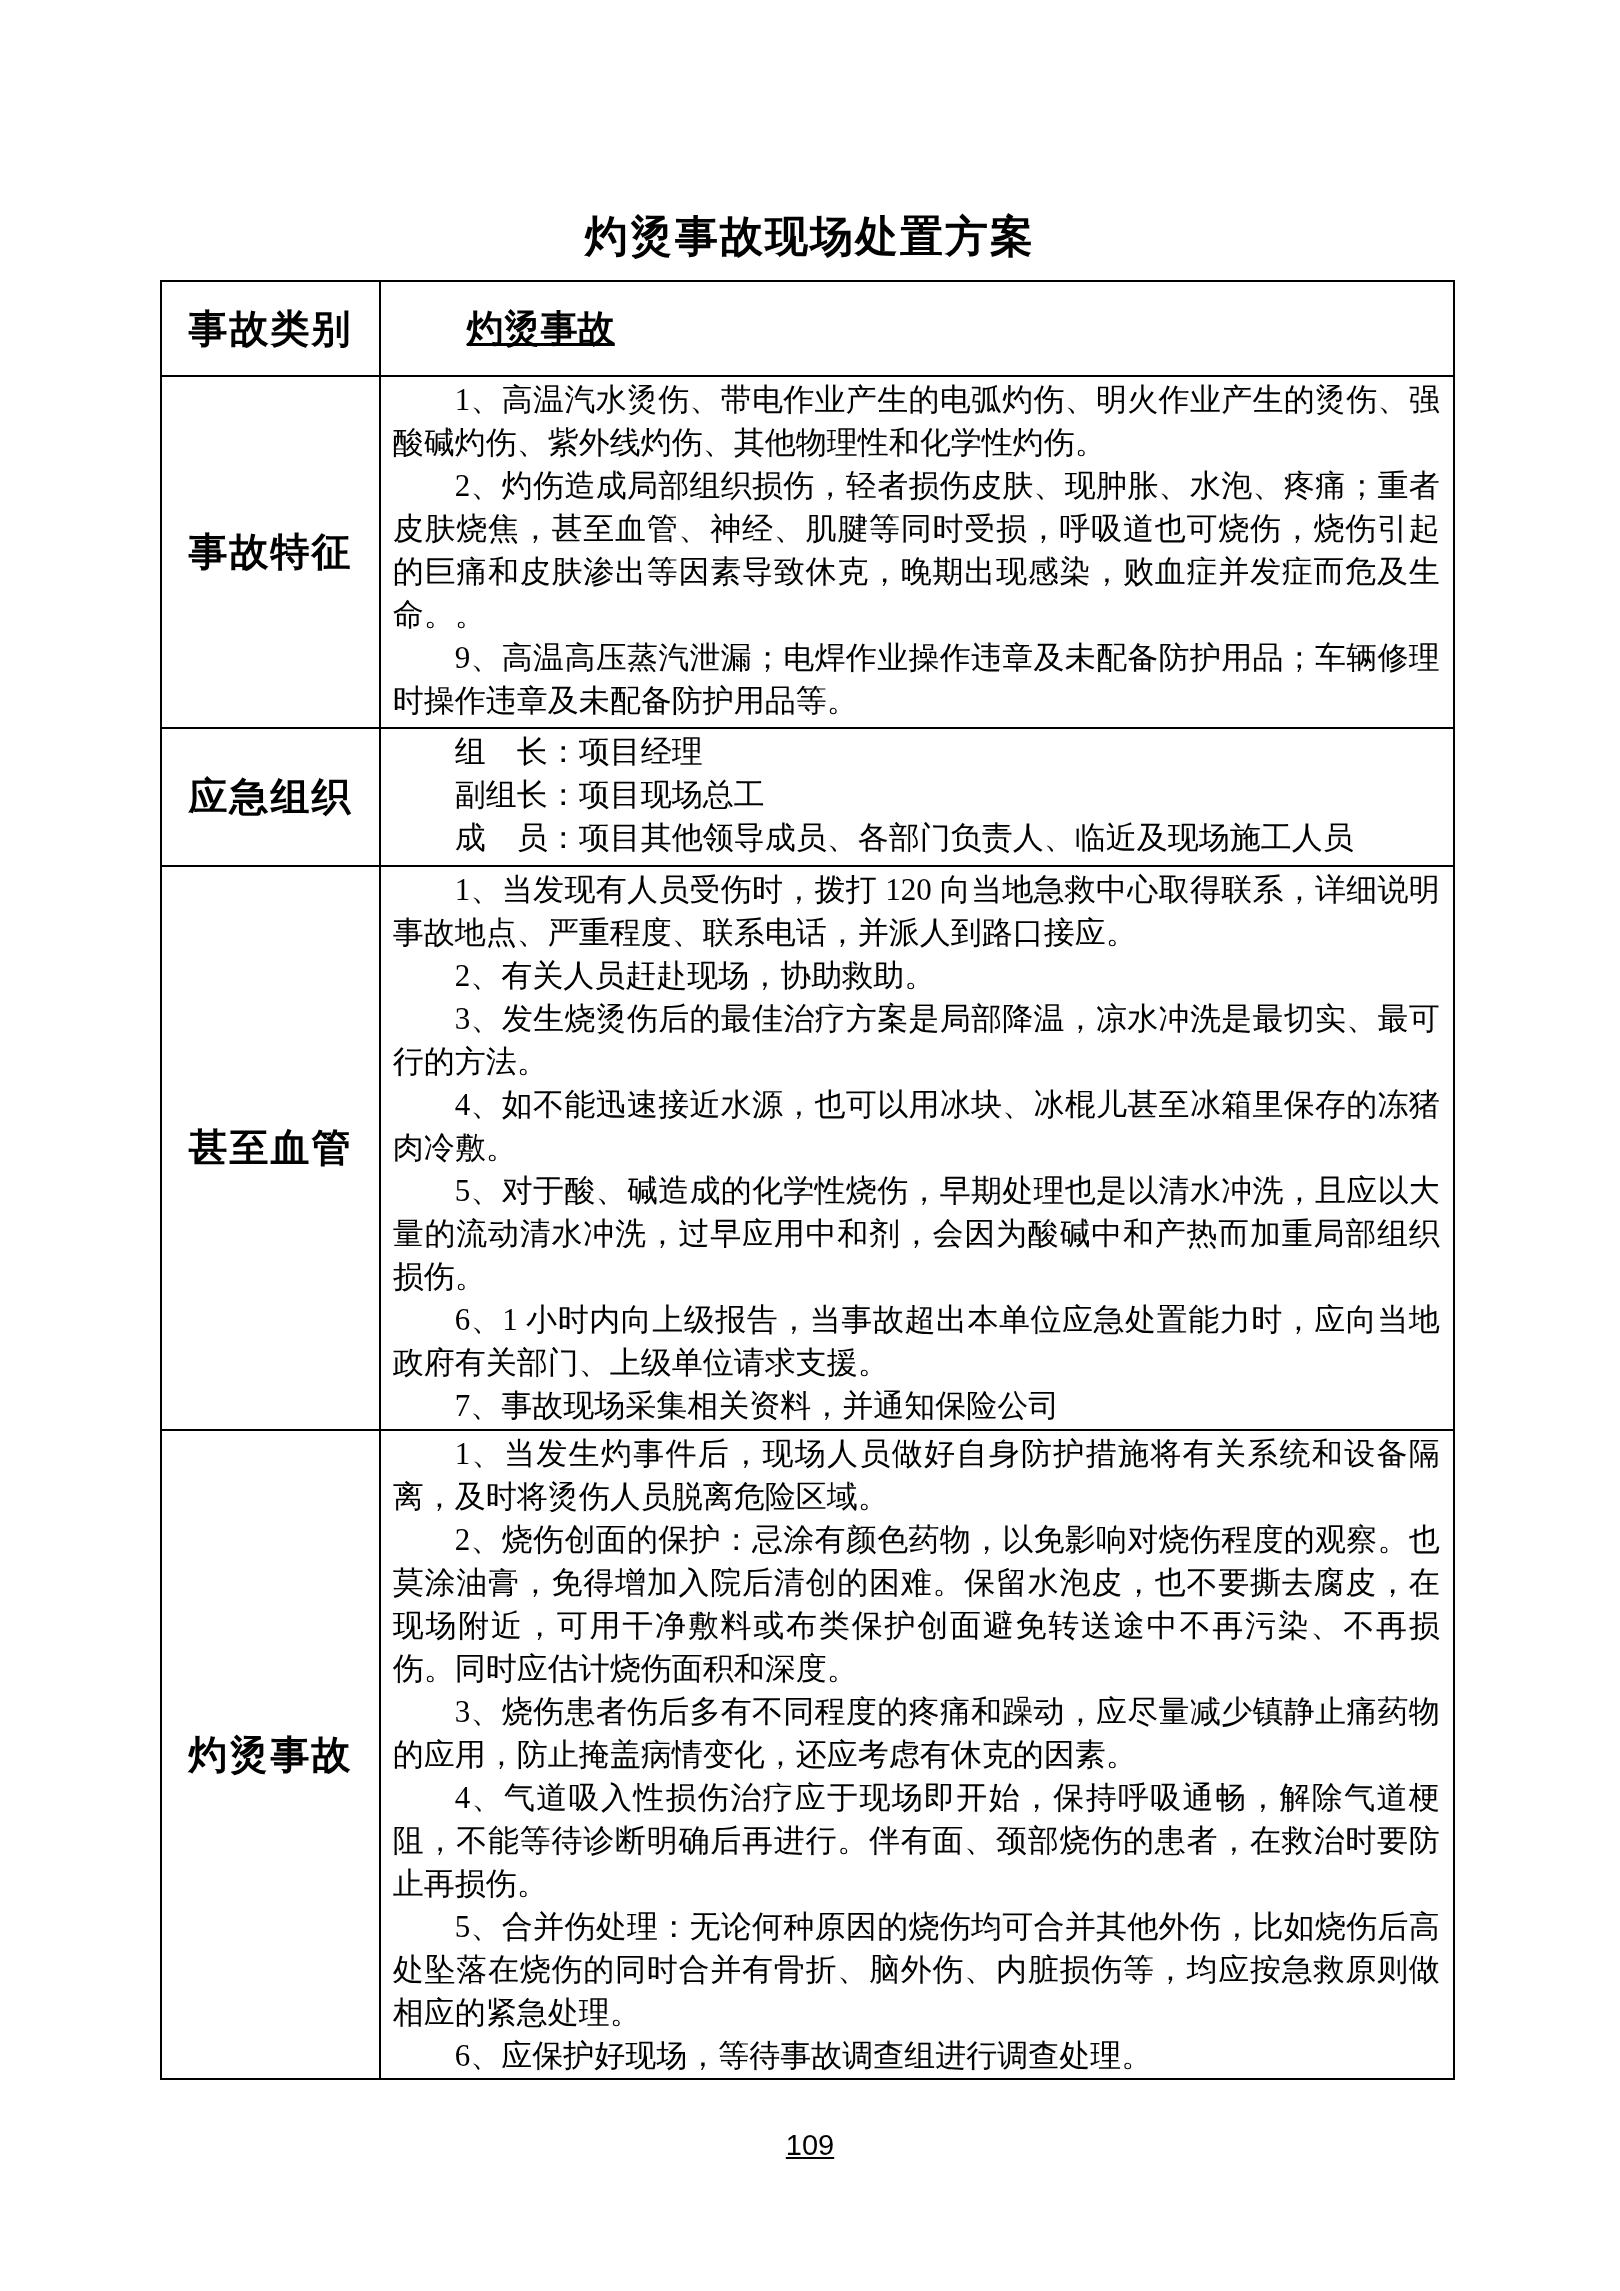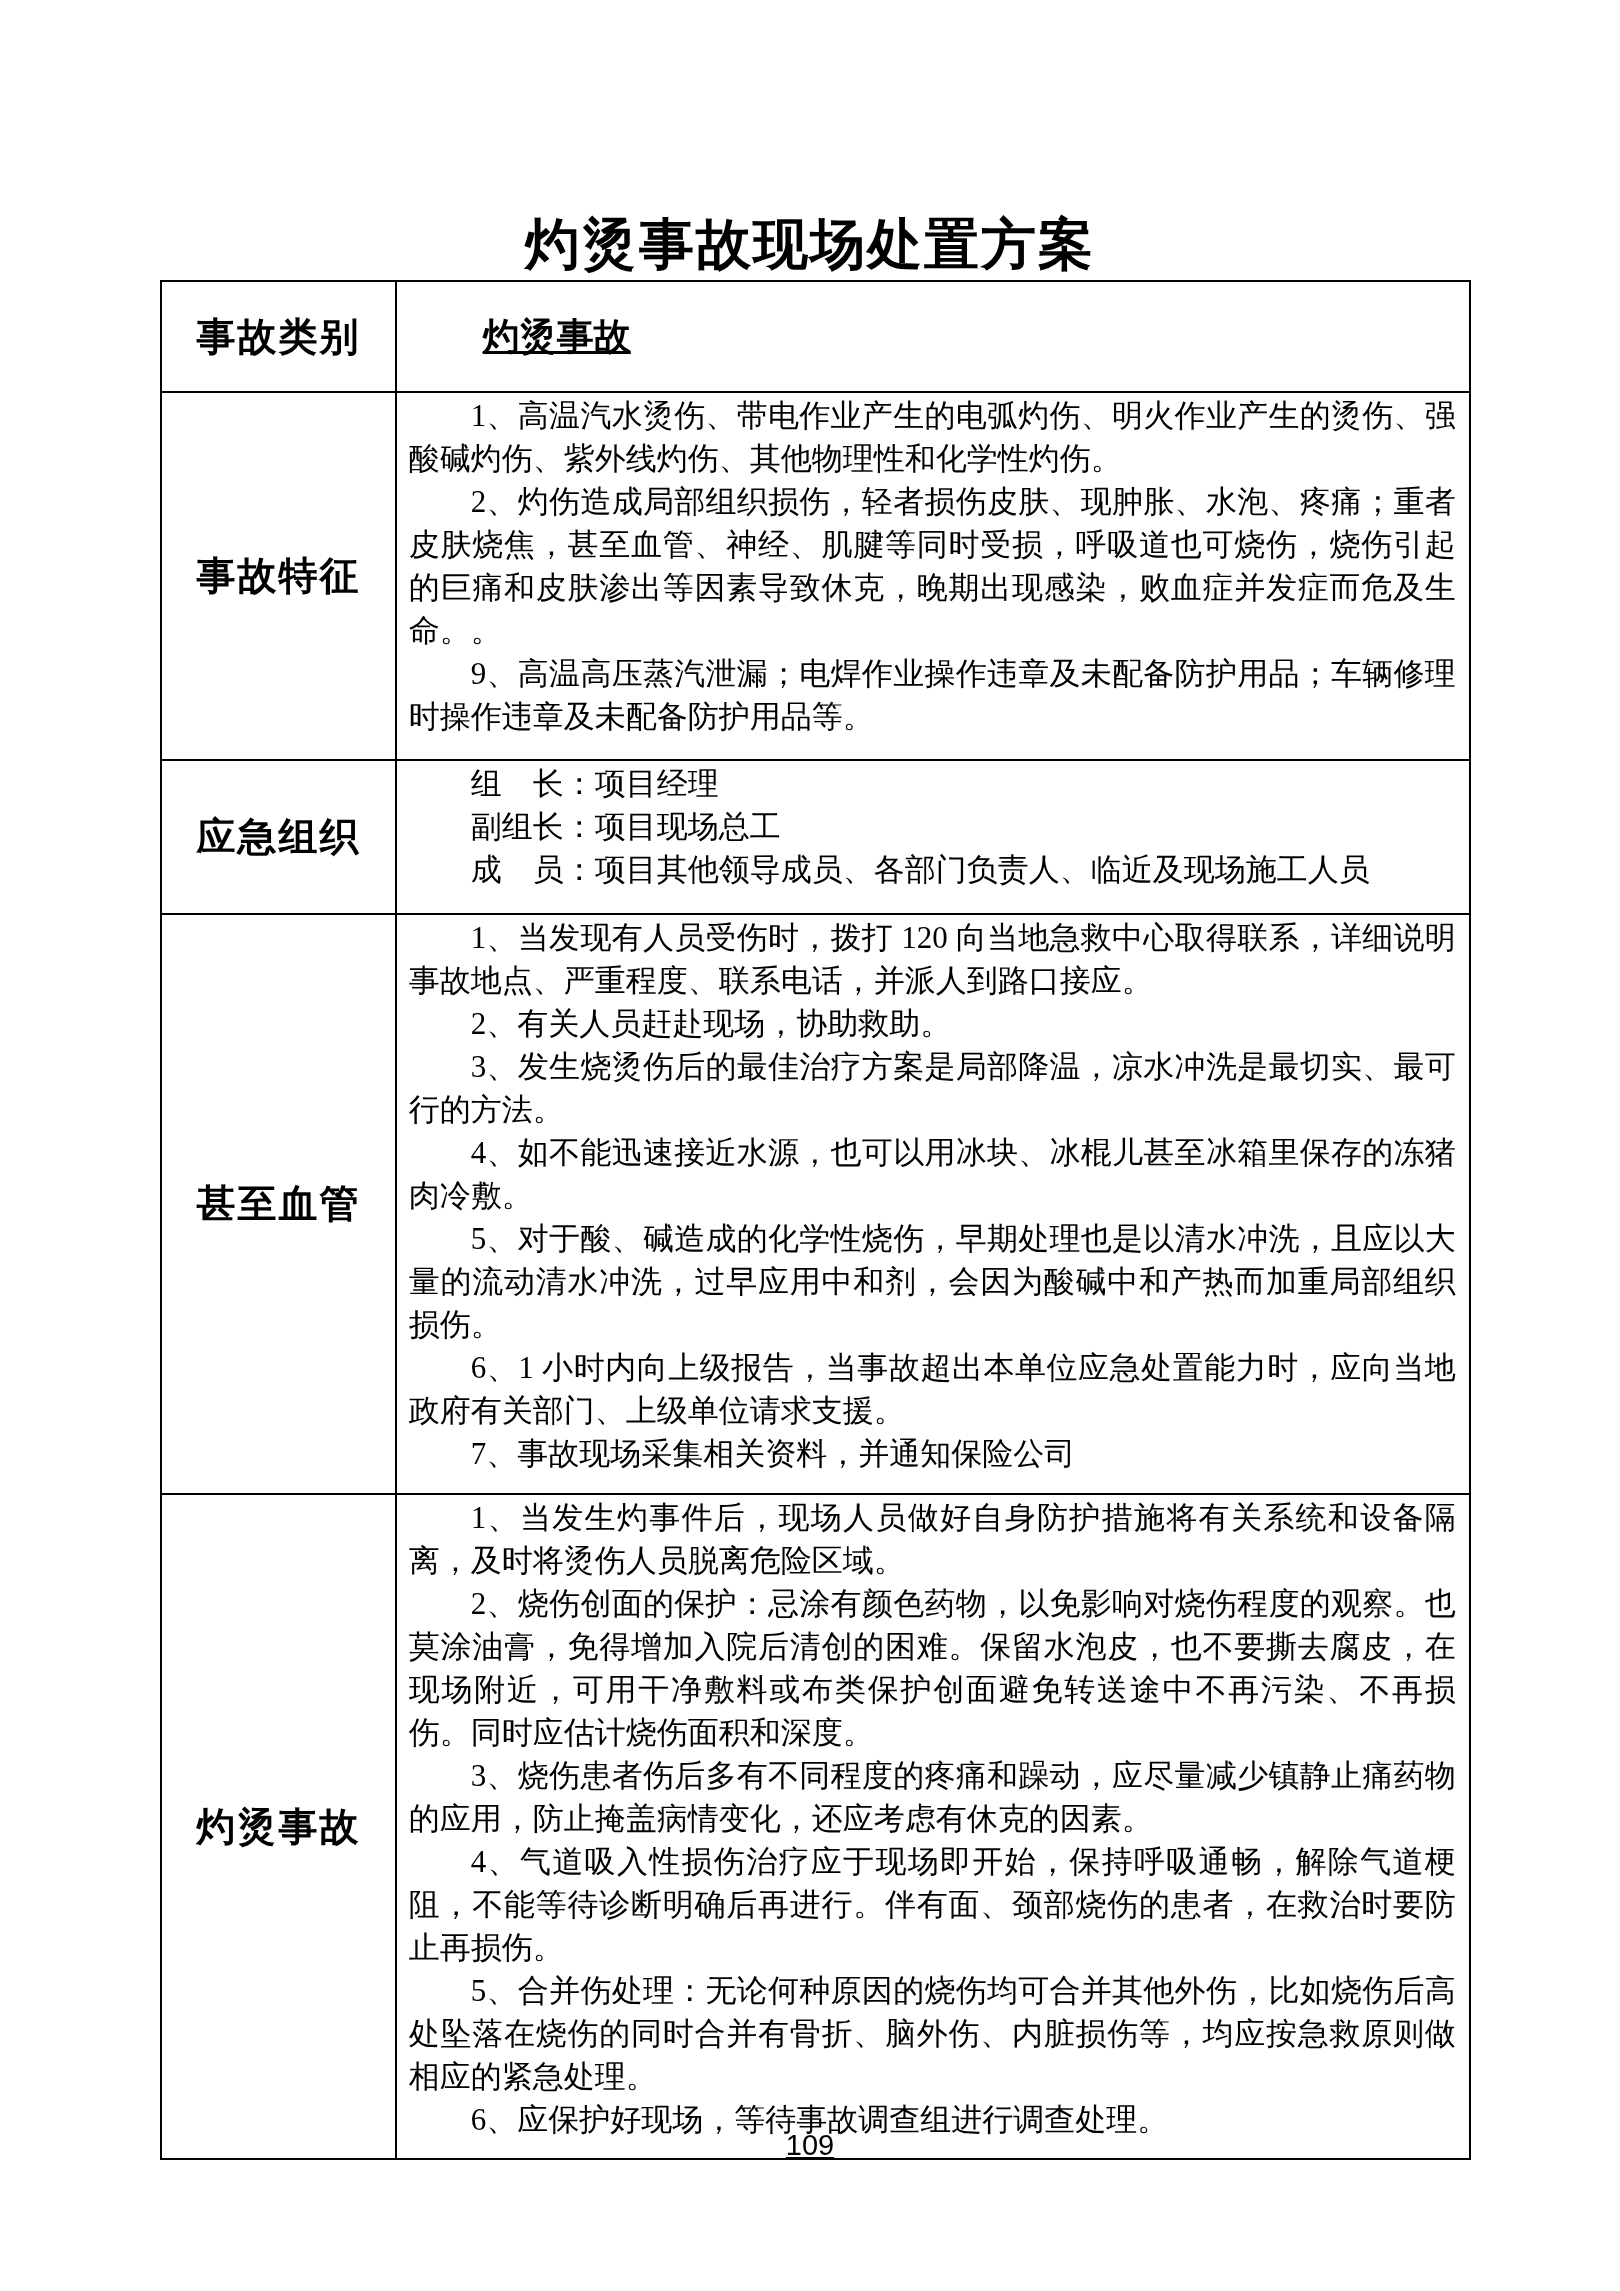--- a/index.html
+++ b/index.html
@@ -14,21 +14,21 @@
     color: #000;
     font-family: "Liberation Serif", "DejaVu Serif", serif;
   }
   .title {
     position: absolute;
     top: 208px;
     left: 0;
     width: 1620px;
     margin: 0;
     text-align: center;
-    font-size: 55px;
+    font-size: 43px;
     font-weight: bold;
     letter-spacing: 2px;
   }
   .doc-table {
     position: absolute;
     top: 280px;
     left: 160px;
     width: 1256px;
     border-collapse: collapse;
     table-layout: fixed;
@@ -36,21 +36,21 @@
   .doc-table td {
     border: 2px solid #000;
   }
   .label-cell {
     width: 209px;
     text-align: center;
     vertical-align: middle;
     font-weight: bold;
     font-size: 39px;
     letter-spacing: 2px;
-    padding: 12px;
+    padding: 4px;
   }
   .content-cell {
     width: 1047px;
     vertical-align: top;
     padding: 1px 13.7px 0 11.8px;
     font-size: 31px;
     line-height: 43px;
     text-align: justify;
   }
   .content-cell p {

